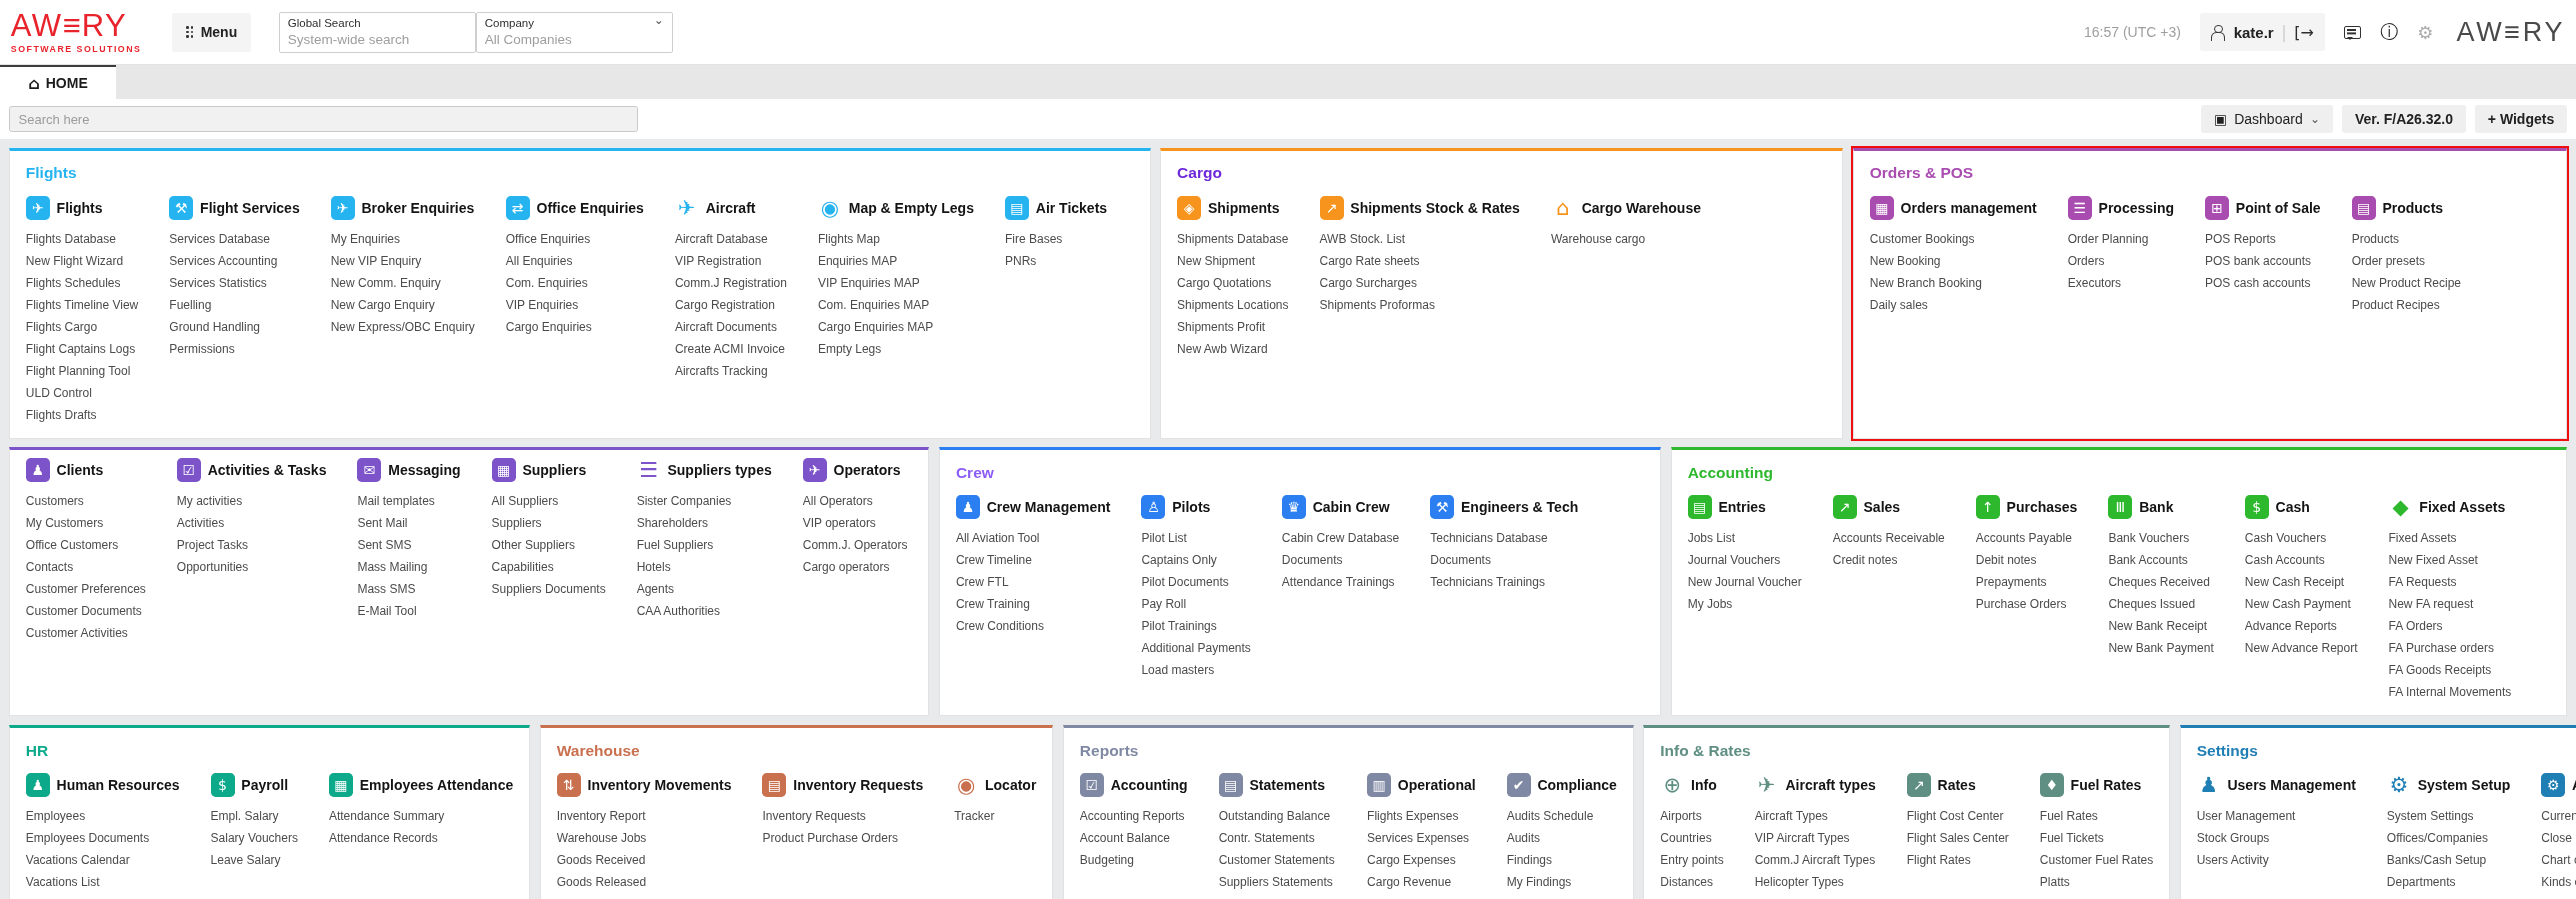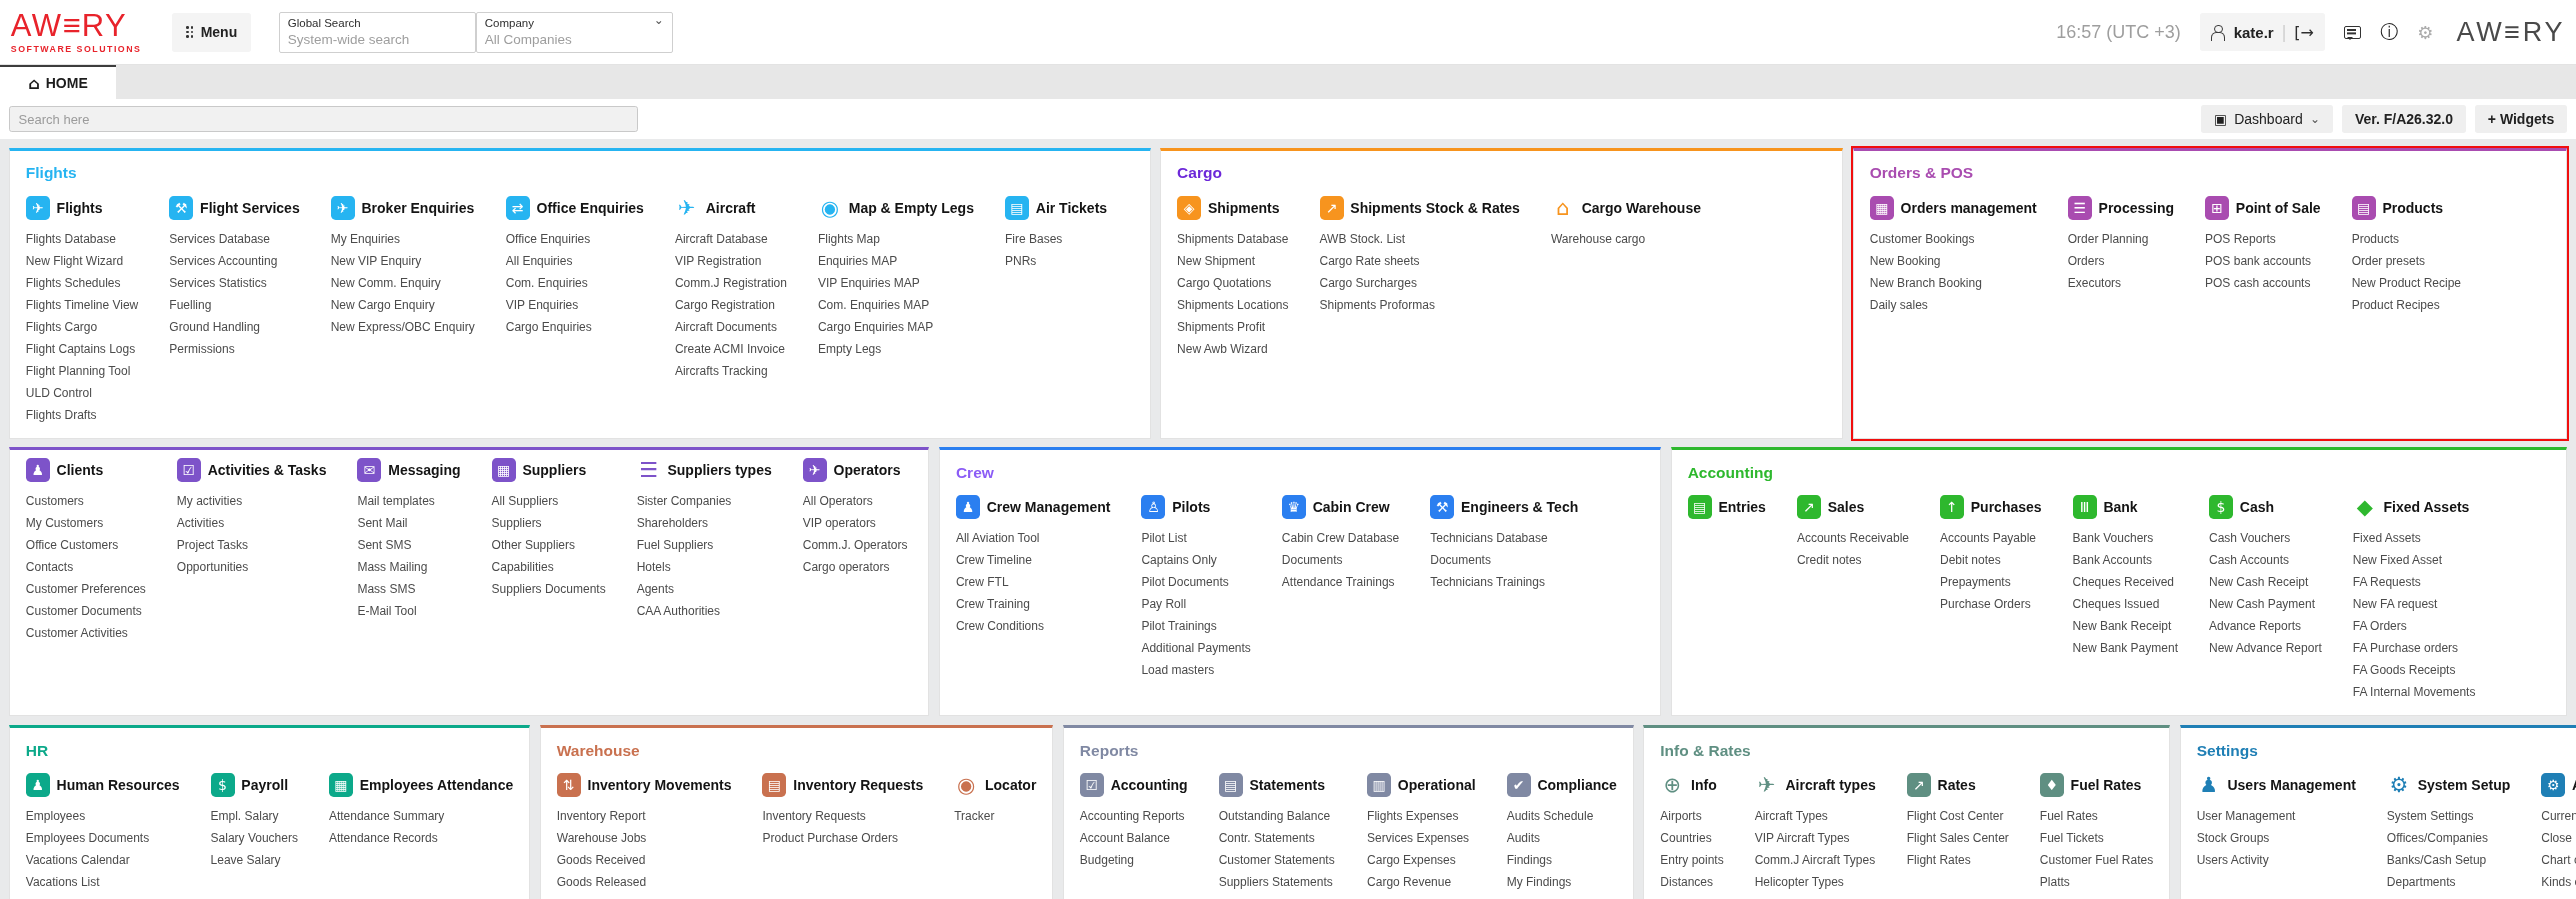--- a/index.html
+++ b/index.html
@@ -15,21 +15,21 @@
   .menu-btn { margin-left:31px; background:#f4f4f4; border:none; border-radius:2.7px; height:39px; padding:0 13.5px; display:flex; align-items:center; gap:7.4px; font-weight:bold; font-size:14px; color:#222; cursor:pointer; font-family:inherit; }
   .menu-dots { display:grid; grid-template-columns:2.7px 2.7px; grid-auto-rows:2.7px; gap:2px; }
   .menu-dots i { width:2.7px; height:2.7px; background:#333; border-radius:50%; }
   .hfield { margin-left:28px; width:197px; height:41px; border:0.7px solid #cfcfcf; border-radius:2px; background:#fff; display:flex; padding:0 8px; cursor:pointer; }
   .hfield + .hfield { margin-left:0; }
   .hfield .col { display:flex; flex-direction:column; justify-content:center; gap:2.7px; flex:1; }
   .hfield .flabel { font-size:11.5px; color:#2e2e2e; }
   .hfield .fval   { font-size:13.5px; color:#9e9e9e; }
   .chev { color:#555; font-size:12px; }
   .right-cluster { margin-left:auto; display:flex; align-items:center; gap:19px; }
-  .time { color:#9e9e9e; font-size:18px; white-space:nowrap; }
+  .time { color:#9e9e9e; font-size:14px; white-space:nowrap; }
   .user-btn { background:#f4f4f4; border:none; border-radius:2.7px; height:38px; display:flex; align-items:center; gap:8px; padding:0 10.8px; cursor:pointer; font-family:inherit; }
   .person-icon { width:15px; height:15px; position:relative; display:inline-block; }
   .person-icon::before { content:""; position:absolute; left:3.4px; top:0; width:6.8px; height:6.8px; border:1.4px solid #3a3a3a; border-radius:50%; }
   .person-icon::after  { content:""; position:absolute; left:0.7px; top:7.4px; width:12px; height:8px; border:1.4px solid #3a3a3a; border-bottom:none; border-radius:5.4px 5.4px 0 0; }
   .user-name { font-weight:bold; font-size:15px; color:#222; }
   .ubar { color:#cfcfcf; font-size:17.6px; font-weight:normal; }
   .logout-glyph { font-size:16px; color:#2e2e2e; font-family:"DejaVu Sans",sans-serif; }
   .chat-icon { width:17.6px; height:13px; border:1.7px solid #333; border-radius:2px; position:relative; display:inline-block; }
   .chat-icon::before { content:""; position:absolute; left:2.7px; bottom:-5.4px; border:3.4px solid transparent; border-top-color:#333; }
   .chat-icon::after { content:""; position:absolute; left:2.7px; top:2.7px; width:8.8px; height:1.4px; background:#333; box-shadow:0 3.4px 0 #333; }
@@ -470,20 +470,26 @@
         </div>
       </article>
       <article class="panel" style="border-top-color: rgb(46, 184, 46); flex: 1326 1 0px;">
         <h2 class="panel-title" style="color: rgb(46, 184, 46);">Accounting</h2>
         <div class="groups">
           <div class="group">
             <div class="group-header">
               <span class="tile" style="background: rgb(46, 184, 46);">▤</span>
               <span class="group-title">Entries</span>
             </div>
+            <ul class="items">
+              <li>Jobs List</li>
+              <li>Journal Vouchers</li>
+              <li>New Journal Voucher</li>
+              <li>My Jobs</li>
+            </ul>
           </div>
           <div class="group">
             <div class="group-header">
               <span class="tile" style="background: rgb(46, 184, 46);">↗</span>
               <span class="group-title">Sales</span>
             </div>
             <ul class="items">
               <li>Accounts Receivable</li>
               <li>Credit notes</li>
             </ul>

